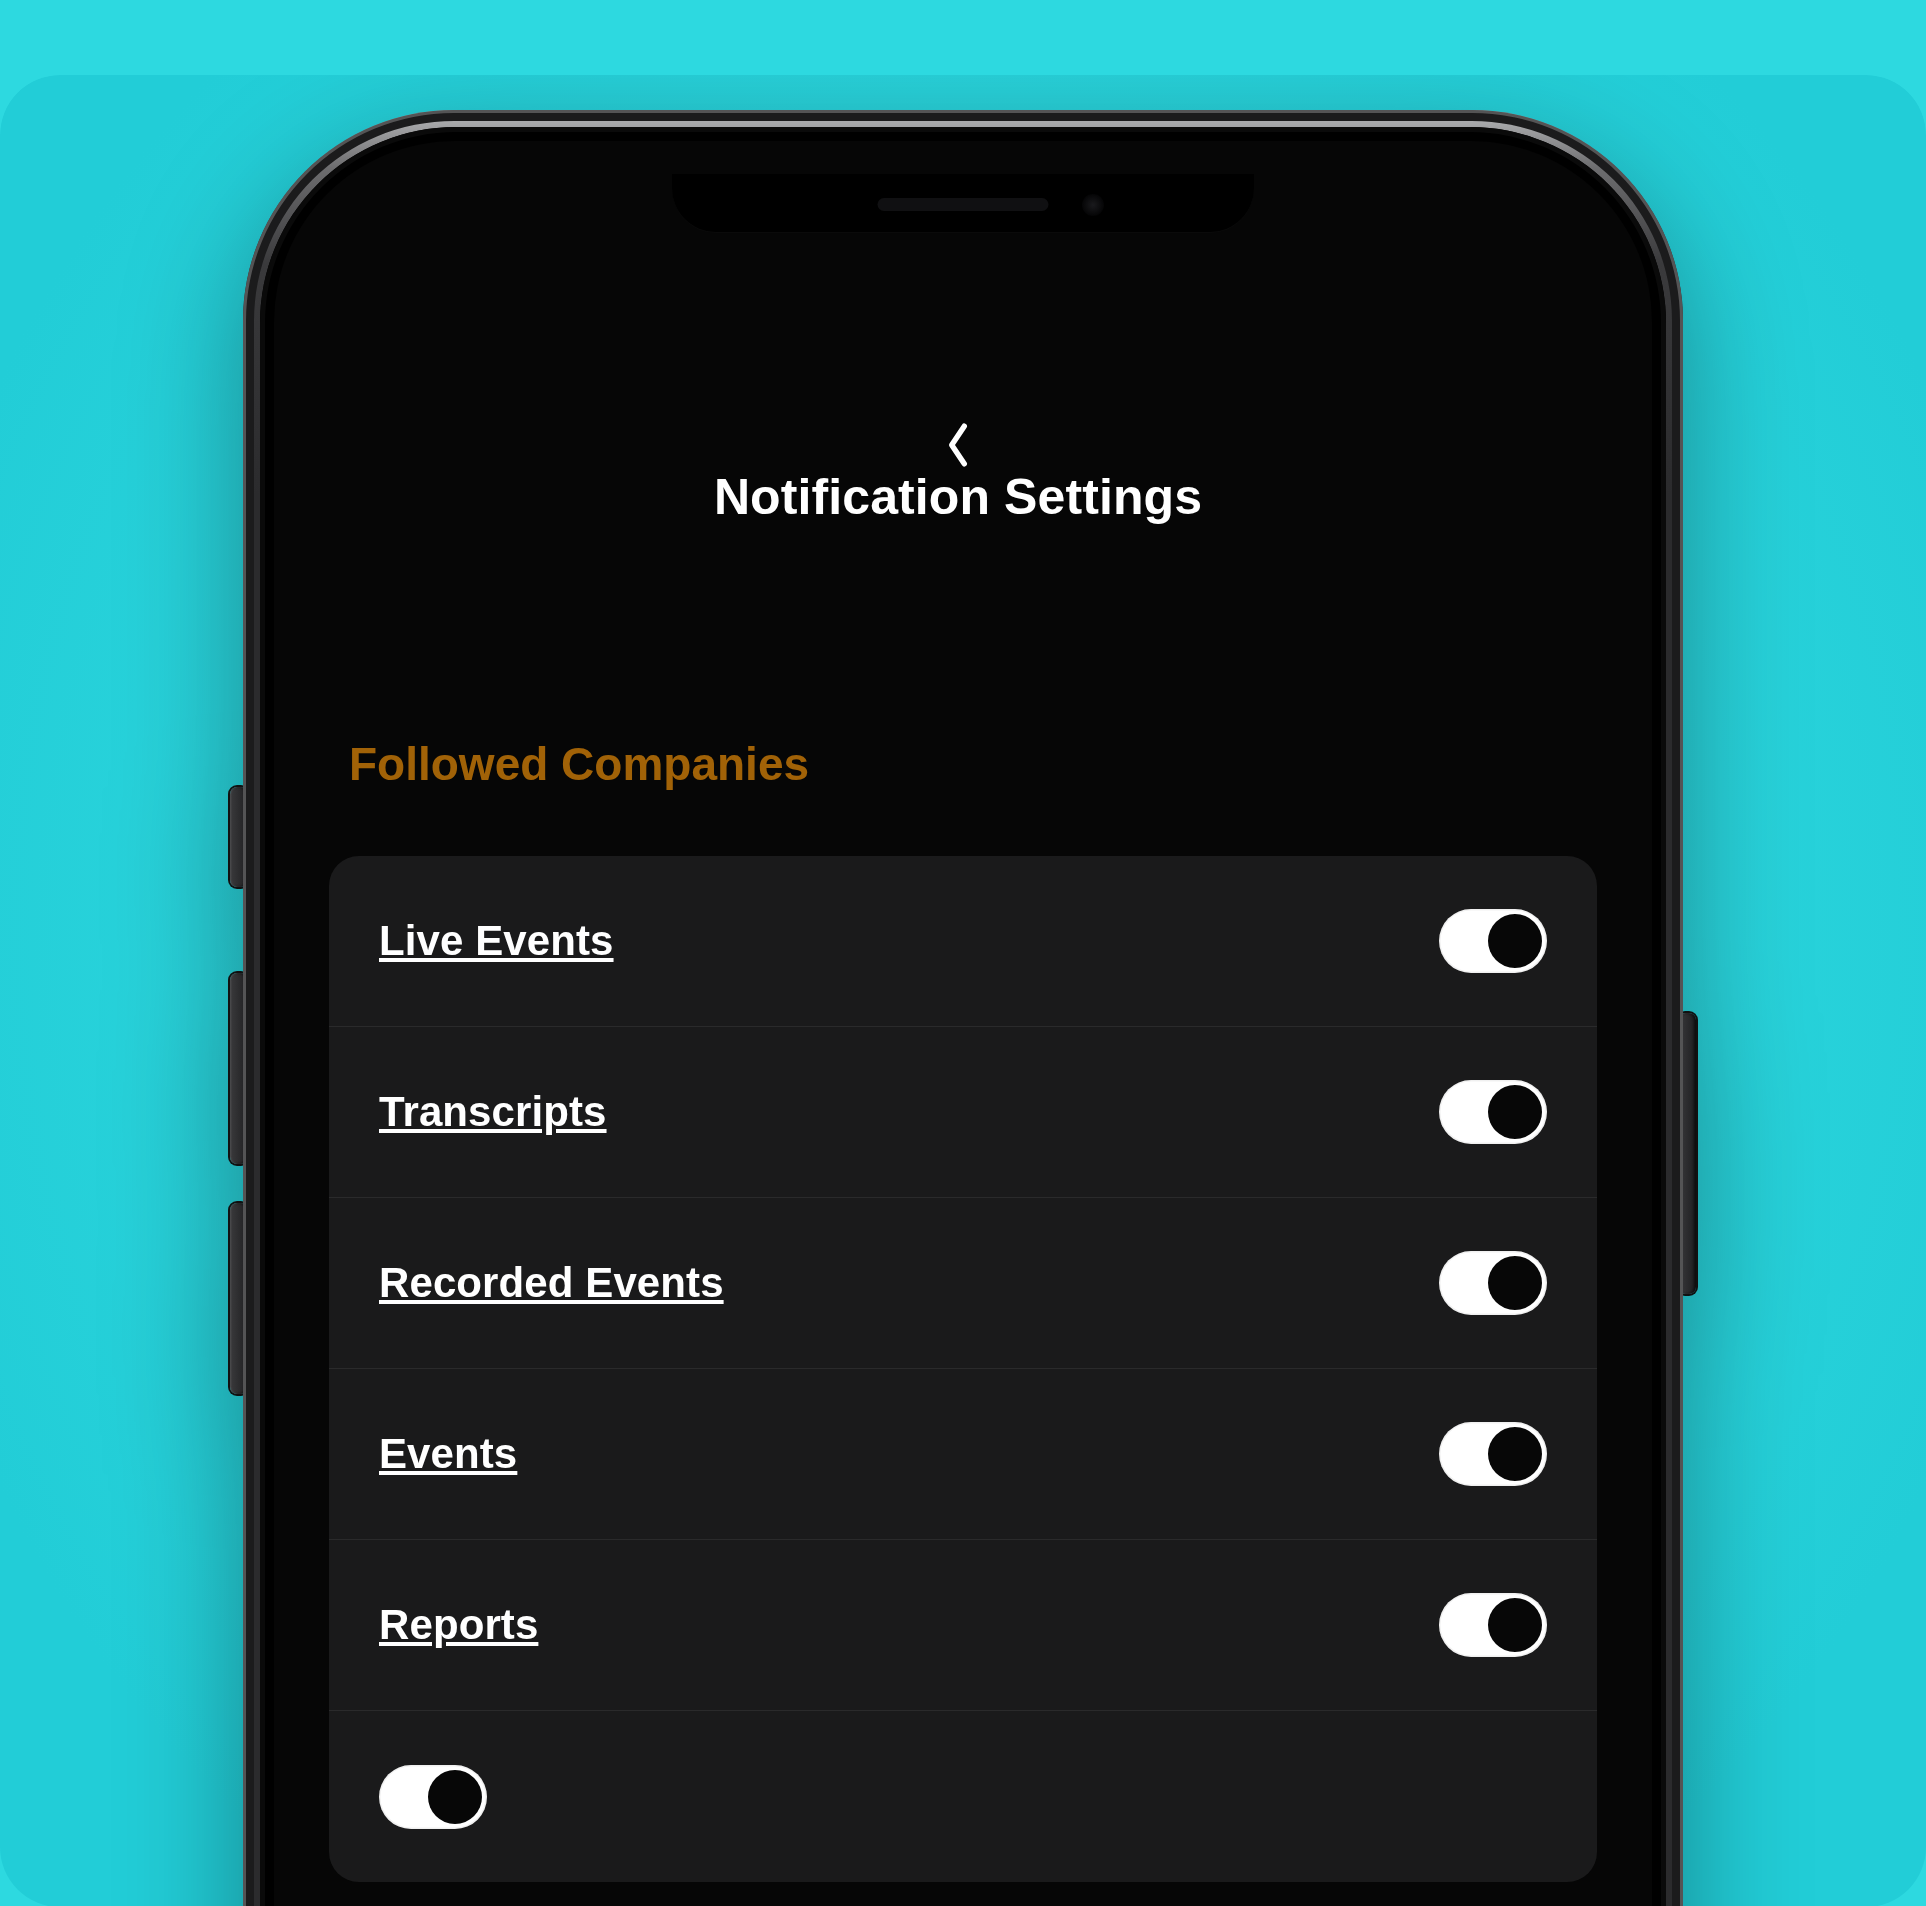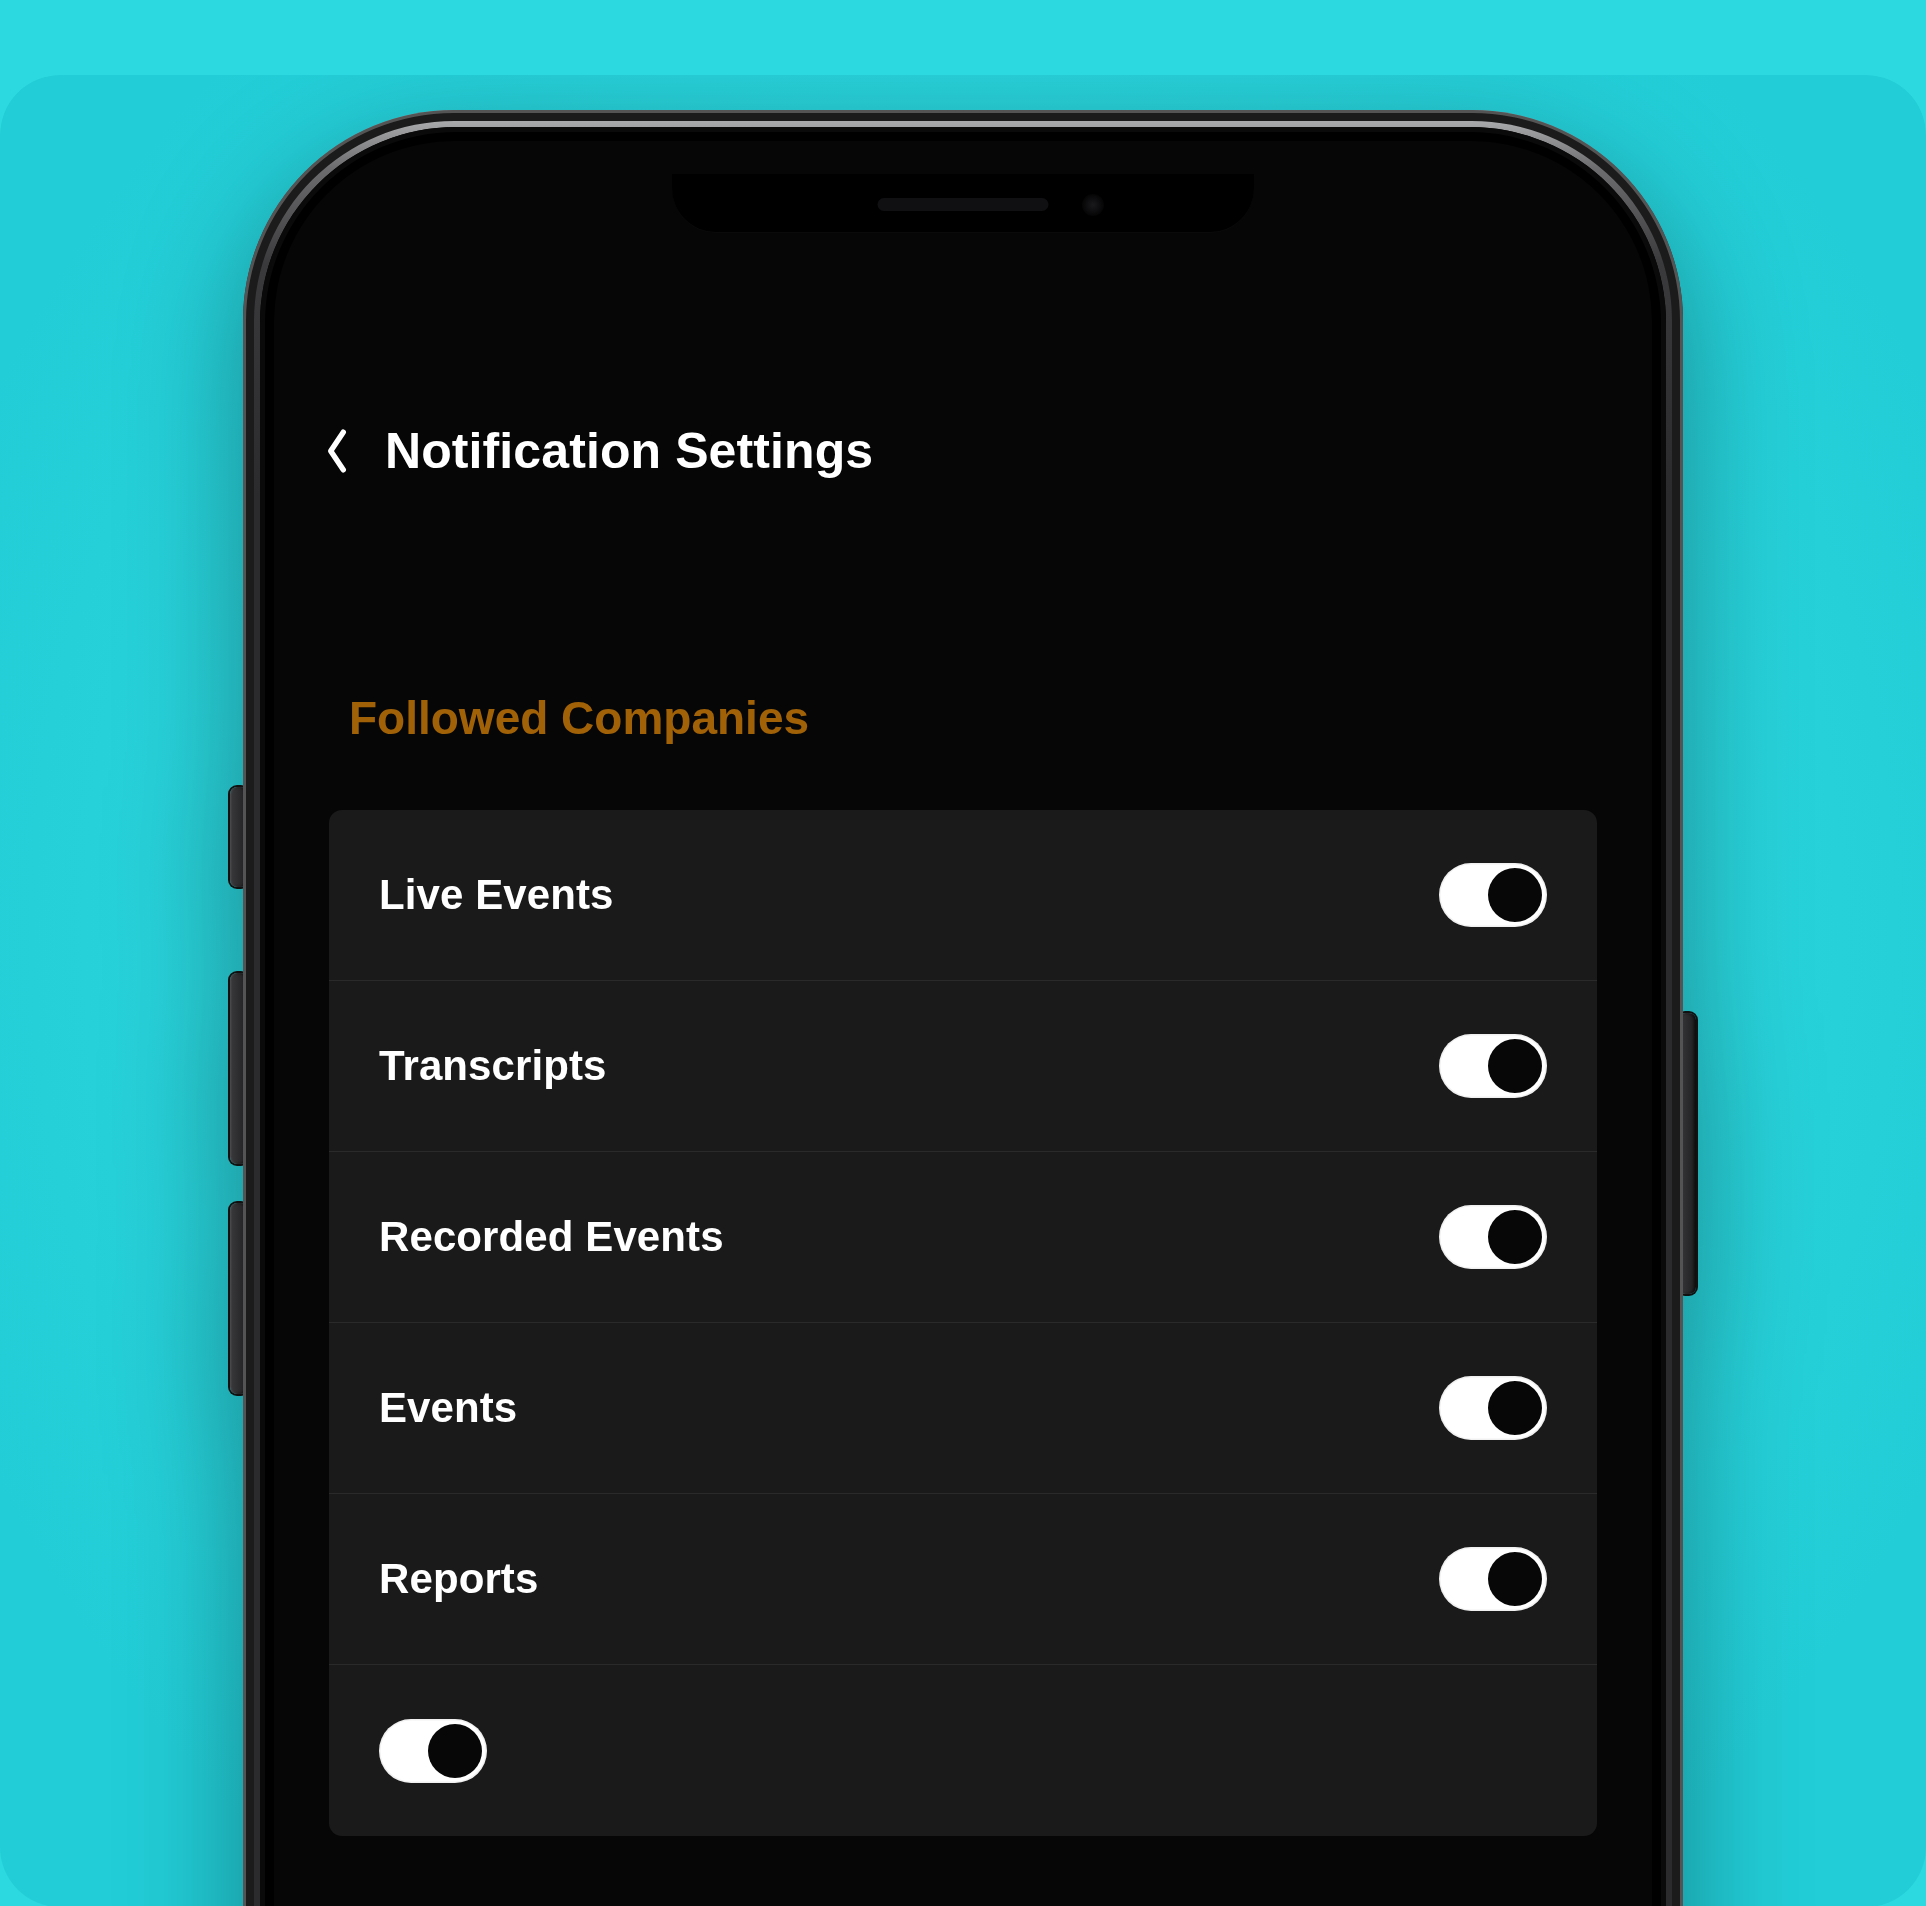--- a/index.html
+++ b/index.html
@@ -133,23 +133,23 @@
     .app {
       position: absolute;
       inset: 0;
       padding-top: 281px;
       color: #fff;
     }
 
     .header {
       display: flex;
       align-items: center;
-      gap: 35px;
       padding: 0 60px 0 50px;
       margin-bottom: 211px;
+      flex-direction: column;
     }
 
     .chevron-back {
       width: 26px;
       height: 46px;
       display: block;
       flex: 0 0 auto;
     }
     .chevron-back svg { width: 100%; height: 100%; display:block; }
 
@@ -163,22 +163,23 @@
       font-size: 46px;
       font-weight: 700;
       padding: 0 75px;
       margin-bottom: 65px;
       color: #a16207;
     }
 
     .settings-group {
       margin: 0 55px;
       background: #1a1a1b;
-      border-radius: 13px;
+      border-radius: 30px;
       overflow: hidden;
+      text-decoration: underline;
     }
 
     .setting-row {
       display: flex;
       align-items: center;
       justify-content: space-between;
       padding: 0 50px;
       height: 171px;
       border-bottom: 1px solid #2a2a2b;
       position: relative;

